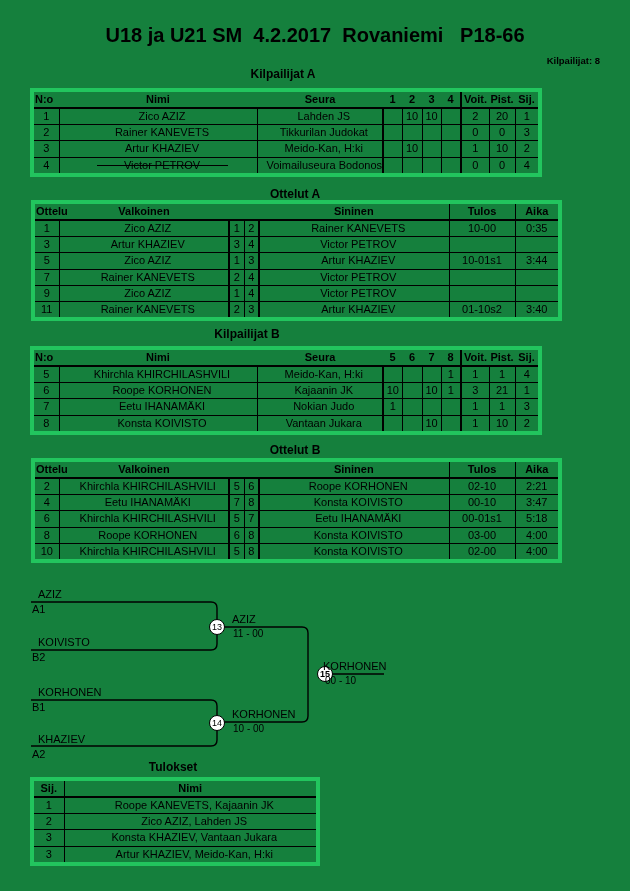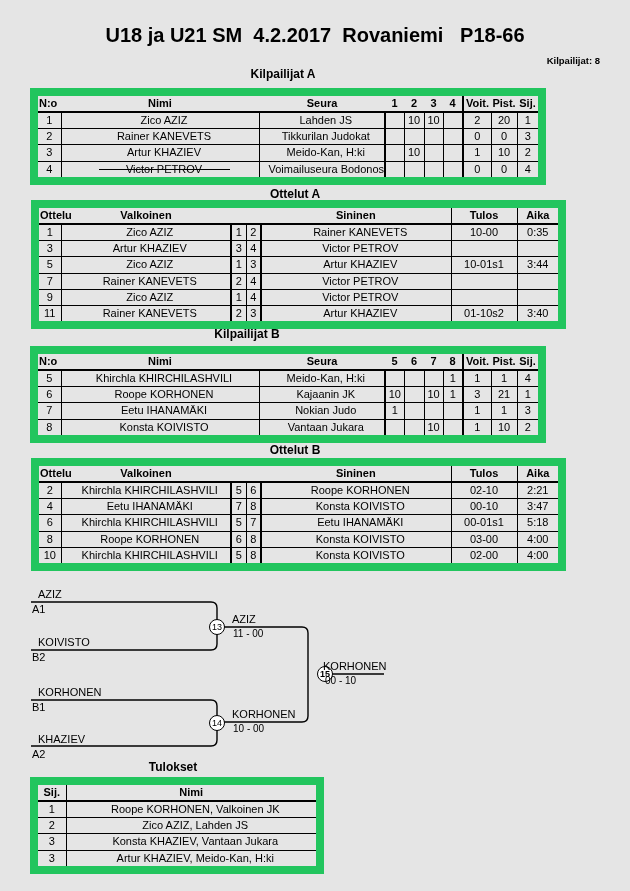--- a/index.html
+++ b/index.html
@@ -1,25 +1,25 @@
 <!DOCTYPE html>
 <html><head>
 <meta charset="utf-8">
 <style>
   html,body { margin:0; padding:0; background:#fff; }
-  .page { position:relative; width:630px; height:891px; background:#e5e5e5;
+  .page { position:relative; width:630px; height:891px; background:#15803d;
           font-family:"Liberation Sans", sans-serif; color:#000; overflow:hidden; }
 
   .title { position:absolute; top:24px; left:315px; transform:translateX(-50%);
            font-size:20px; font-weight:bold; white-space:pre; }
   .count { position:absolute; top:55px; right:30px; font-size:9.5px; font-weight:bold; }
   .sechead { position:absolute; transform:translateX(-50%); font-size:12px;
              font-weight:bold; white-space:nowrap; }
 
-  table.t { position:absolute; border:8px solid #22c55e; border-collapse:collapse;
+  table.t { position:absolute; border:4px solid #22c55e; border-collapse:collapse;
             table-layout:fixed; font-size:11px; line-height:1; }
   .t td { border:1px solid #000; height:15.2px; padding:0 1px; white-space:nowrap;
           overflow:hidden; text-align:center; }
   .t th { border:0 solid #000; border-bottom:2px solid #000; height:15px; padding:0;
           text-align:center; white-space:nowrap; font-size:11px; }
   .t td.nm { text-align:center; padding-left:9px; }
   .t th.lf { text-align:left; padding-left:1px; }
   .sepL { border-left:2px solid #000 !important; }
   .thv  { border-left:1px solid #000 !important; }
 
@@ -382,21 +382,21 @@
         <col style="width:32px">
         <col style="width:254px">
       </colgroup>
     <tbody>
         <tr>
       <th>Sij.</th>
       <th class="thv">Nimi</th>
     </tr>
     <tr>
       <td>1</td>
-      <td class="nm">Roope KORHONEN, Valkoinen JK</td>
+      <td class="nm">Roope KANEVETS, Kajaanin JK</td>
     </tr>
     <tr>
       <td>2</td>
       <td class="nm">Zico AZIZ, Lahden JS</td>
     </tr>
     <tr>
       <td>3</td>
       <td class="nm">Konsta KHAZIEV, Vantaan Jukara</td>
     </tr>
     <tr>

